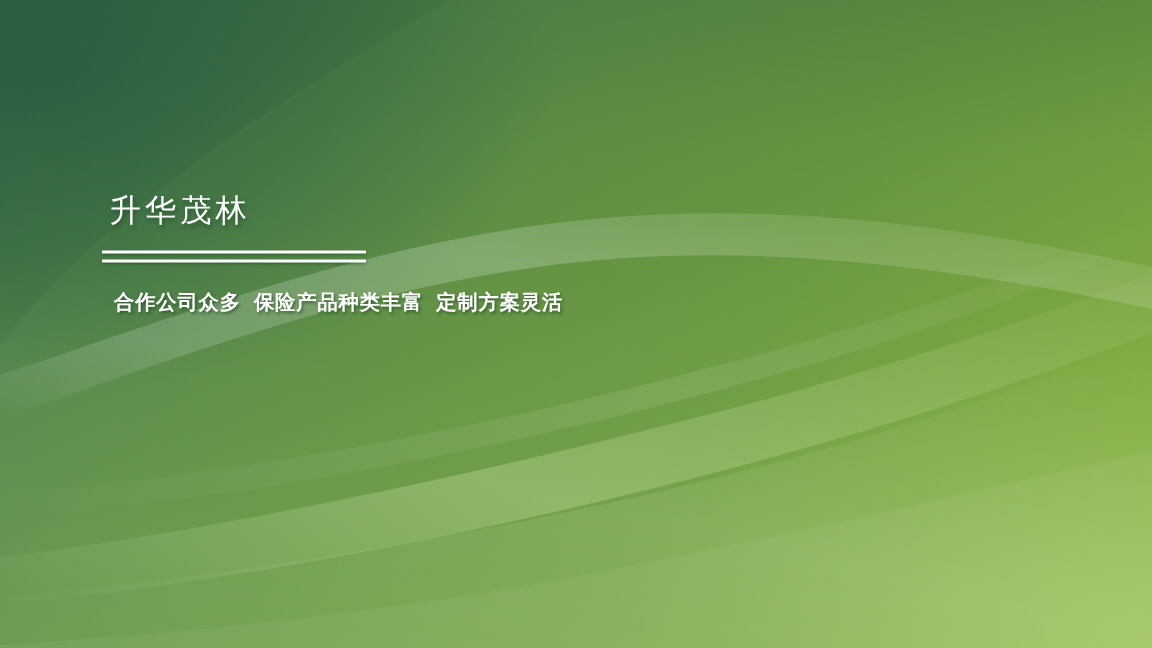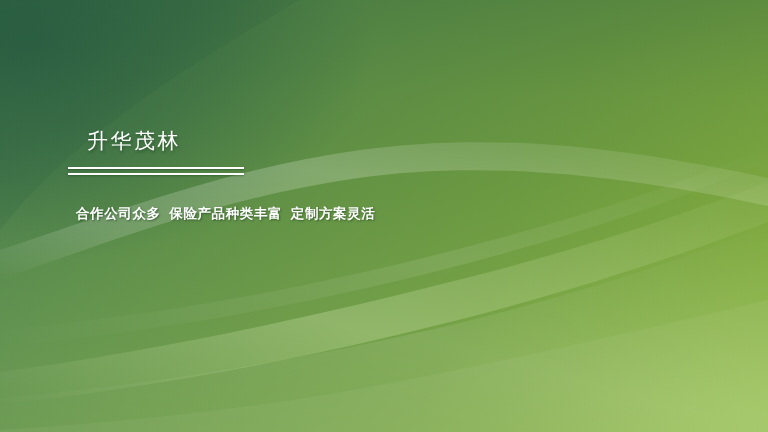--- a/index.html
+++ b/index.html
@@ -78,21 +78,21 @@
     width: 640px;
   }
 
   .eyebrow {
     display: block;
     color: #ffffff;
     font-size: 21px;
     font-weight: normal;
     letter-spacing: 2.5px;
     line-height: 1;
-    margin-left: 19px;
+    margin-left: 5px;
     text-shadow: 1px 2px 3px rgba(25,60,30,0.55);
     white-space: nowrap;
   }
 
   .rule {
     position: relative;
     width: 176px;
     height: 10px;
     margin-top: 16px;
     margin-left: 0;
@@ -124,21 +124,21 @@
       0 1px 1px rgba(30,65,35,0.35);
   }
 
   .subtitle {
     display: block;
     color: #ffffff;
     font-size: 13.5px;
     font-weight: bold;
     line-height: 1;
     letter-spacing: 0.6px;
-    margin-top: 30px;
+    margin-top: 18px;
     margin-left: 8px;
     white-space: pre;
     text-shadow: 1px 1px 2px rgba(28,62,32,0.6);
   }
 </style>
 </head>
 <body>
 
 <div class="banner">
 

